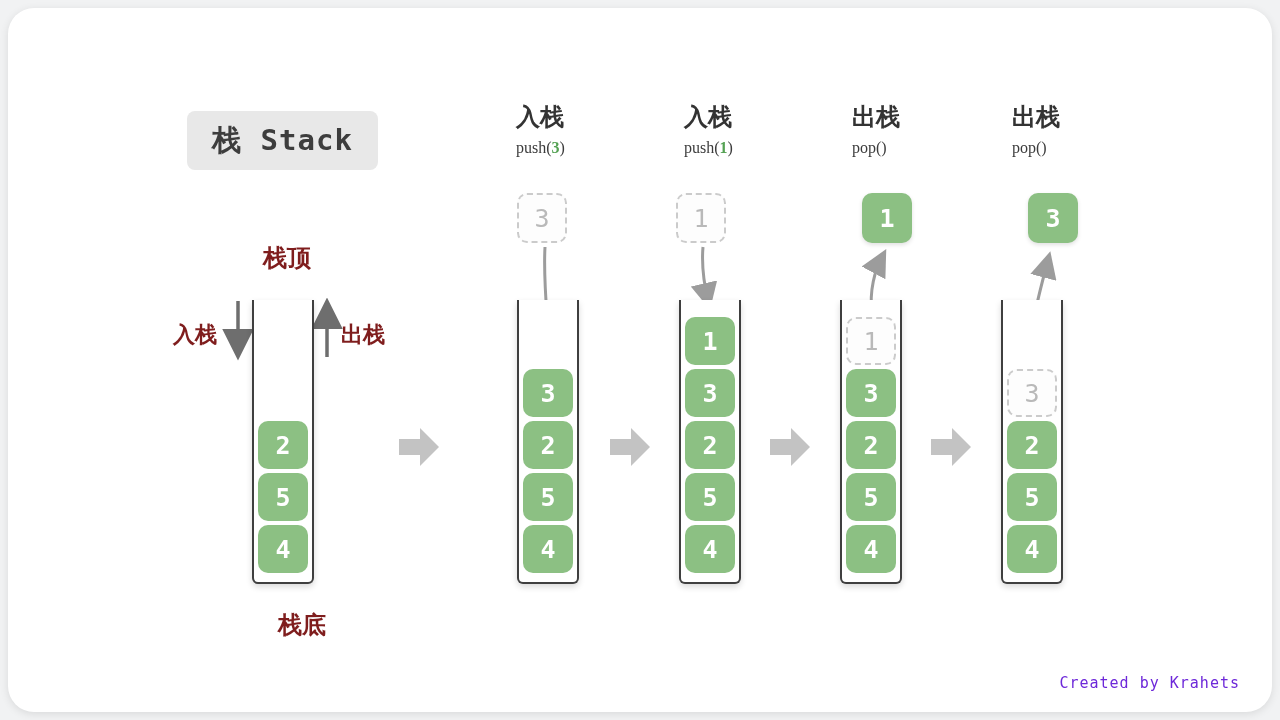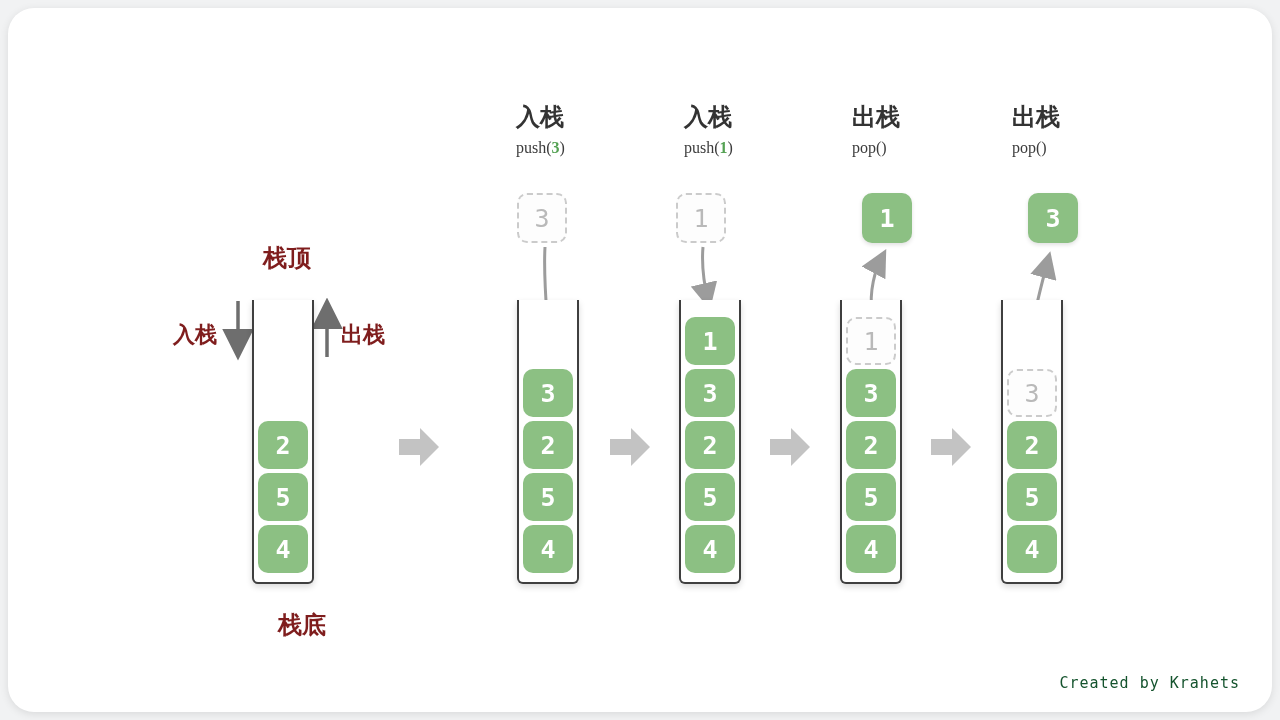--- a/index.html
+++ b/index.html
@@ -45,30 +45,33 @@
     display:flex;align-items:center;justify-content:center;
   }
   .cell.dashed{
     background:#fdfdfd;border:2px dashed #cbcbcb;color:#b9b9b9;font-weight:400;
   }
   .cell.flying{position:absolute;top:193px;width:50px;height:50px;}
   .cell.flying.solid{box-shadow:0 2px 4px rgba(0,0,0,0.12);}
   .overlay{position:absolute;left:0;top:0;pointer-events:none;}
   .watermark{
     position:absolute;top:674px;right:40px;
-    font-family:"DejaVu Sans Mono",monospace;font-size:15px;color:#14532d;
+    font-family:"DejaVu Sans Mono",monospace;font-size:15px;color:#6d28d9;
     letter-spacing:1px;
   }
 </style>
 </head>
 <body>
 
 <div class="stage">
   <div class="card"></div>
 
+  <div class="title-box">
+    <span>栈 Stack</span>
+  </div>
 
   <div class="lbl stack-top-label">栈顶</div>
   <div class="lbl stack-bottom-label">栈底</div>
   <div class="lbl side-push-label">入栈</div>
   <div class="lbl side-pop-label">出栈</div>
 
   <svg class="overlay" width="1280" height="720" viewBox="0 0 1280 720">
     <defs>
       <marker id="ah-dark" markerWidth="9" markerHeight="9" refX="6" refY="4.5" orient="auto">
         <path d="M0,0 L9,4.5 L0,9 z" fill="#6e6e6e"></path>

